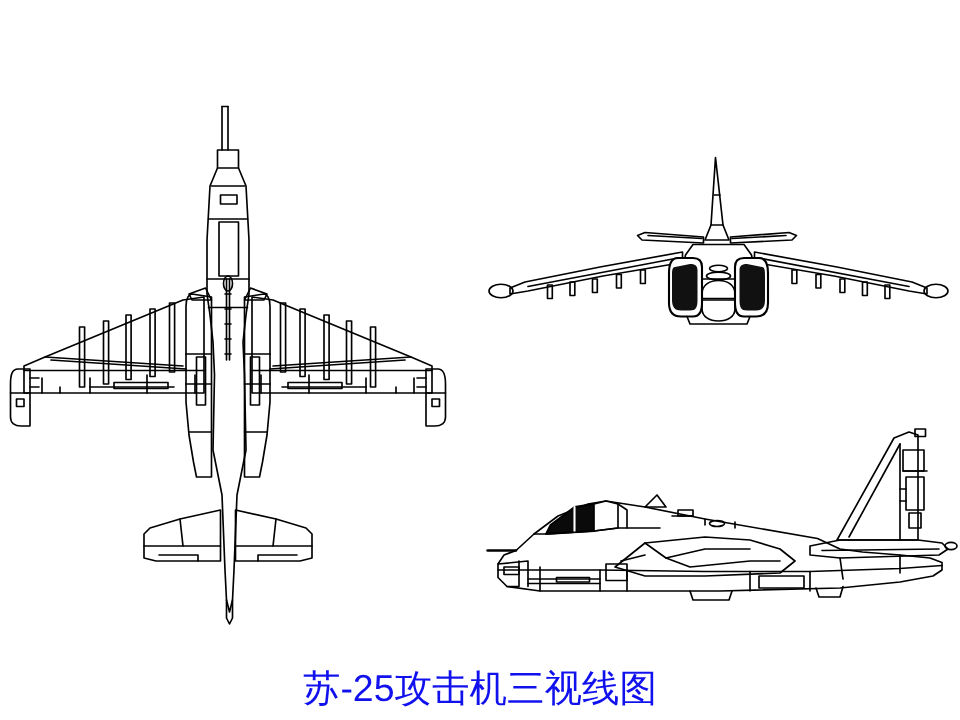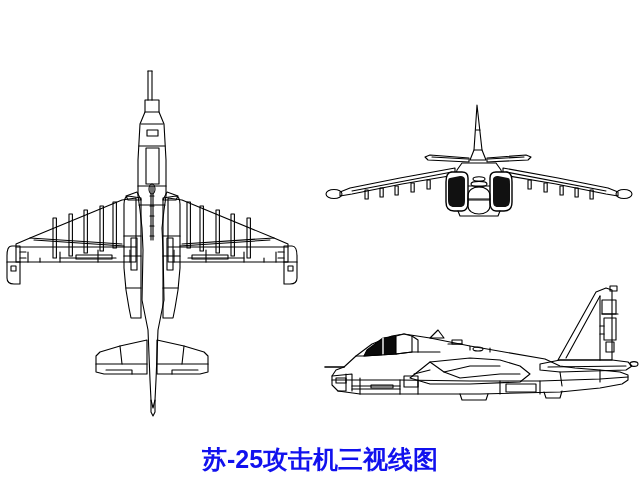--- a/index.html
+++ b/index.html
@@ -300,13 +300,13 @@
       <rect x="506" y="384" width="30" height="8"></rect>
     </g>
 
     <g>
       <path d="M460,394 L462,400 L486,400 L488,394"></path>
       <path d="M544,392 L546,398 L560,398 L562,391"></path>
     </g>
   </g>
 </svg>
 
-<div class="caption" style="color: rgb(17, 17, 238); font-size: 25px; font-weight: bold; text-align: center;">苏-25攻击机三视线图</div>
+<div class="caption" style="color: rgb(17, 17, 238); font-size: 25px; font-weight: normal; text-align: center;">苏-25攻击机三视线图</div>
 
 </body></html>

